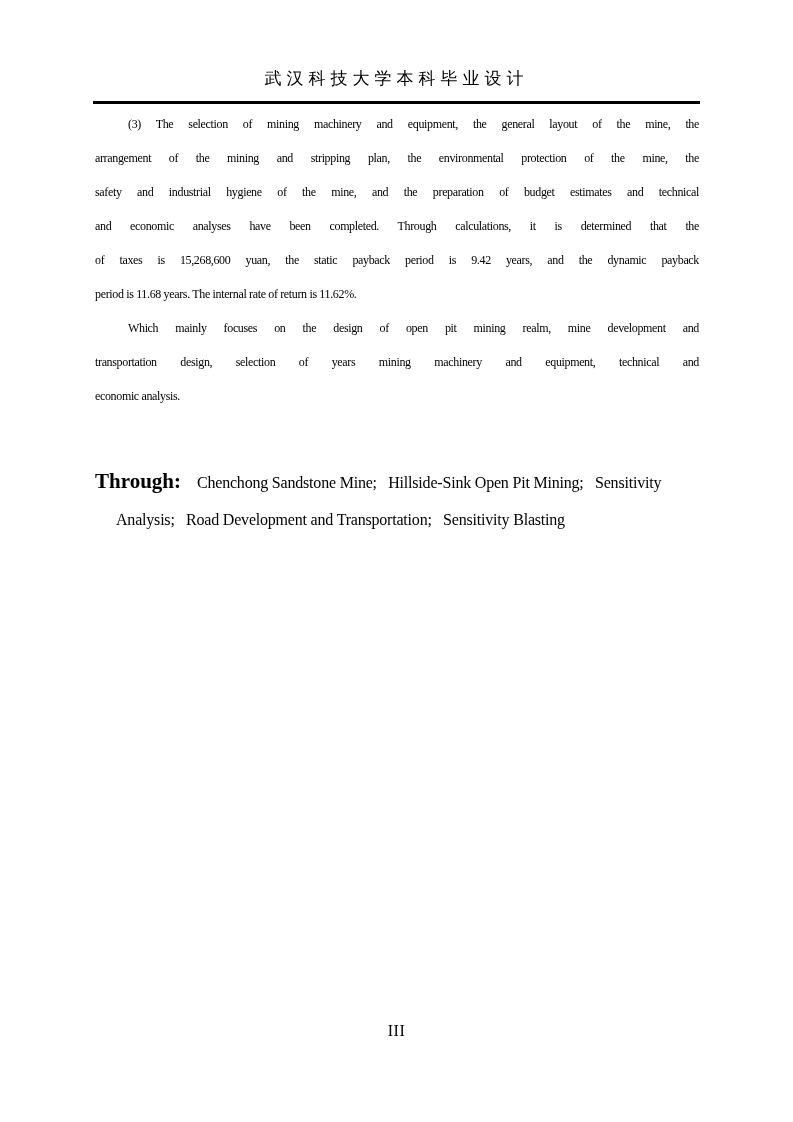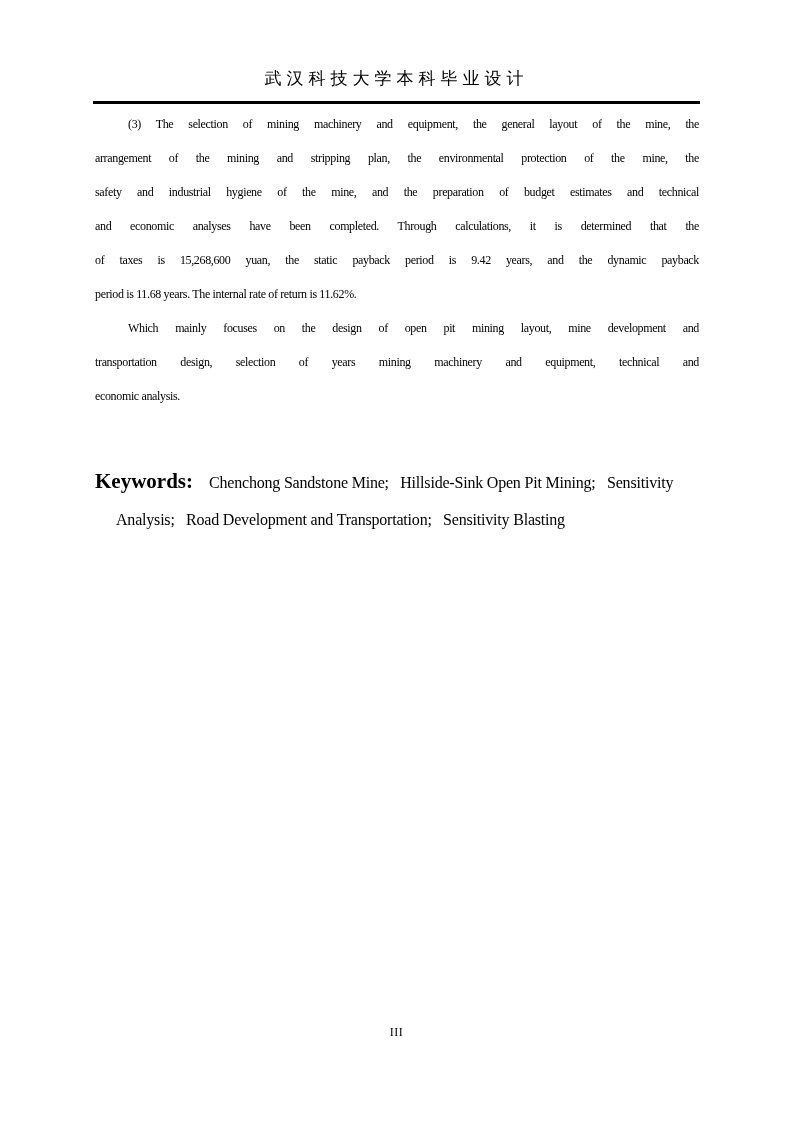--- a/index.html
+++ b/index.html
@@ -84,21 +84,21 @@
   }
   
   .page-footer {
     position: absolute;
     left: 0;
     right: 0;
     top: 1022px;
     text-align: center;
   }
   .page-number {
-    font-size: 12px;
+    font-size: 16px;
     letter-spacing: 0.5px;
   }
 </style>
 </head>
 <body>
 
 <div class="page">
 
   <header class="page-header">
     <div class="header-title">武汉科技大学本科毕业设计</div>
@@ -107,27 +107,27 @@
 
   <main class="content">
 
     <div id="paragraphs">
         <div class="para-line first-line">(3) The selection of mining machinery and equipment, the general layout of the mine, the</div>
         <div class="para-line">arrangement of the mining and stripping plan, the environmental protection of the mine, the</div>
         <div class="para-line">safety and industrial hygiene of the mine, and the preparation of budget estimates and technical</div>
         <div class="para-line">and economic analyses have been completed. Through calculations, it is determined that the</div>
         <div class="para-line">of taxes is 15,268,600 yuan, the static payback period is 9.42 years, and the dynamic payback</div>
         <div class="para-line last-line">period is 11.68 years. The internal rate of return is 11.62%.</div>
-        <div class="para-line first-line">Which mainly focuses on the design of open pit mining layout, mine development and</div>
+        <div class="para-line first-line">Which mainly focuses on the design of open pit mining realm, mine development and</div>
         <div class="para-line">transportation design, selection of years mining machinery and equipment, technical and</div>
         <div class="para-line last-line">economic analysis.</div>
       </div>
 
     <div class="keywords">
-      <div class="kw-line kw-line1"><span class="kw-label">Keywords:</span><span class="kw-text">Chenchong Sandstone Mine;   Hillside-Sink Open Pit Mining;   Sensitivity</span></div>
+      <div class="kw-line kw-line1"><span class="kw-label">Through:</span><span class="kw-text">Chenchong Sandstone Mine;   Hillside-Sink Open Pit Mining;   Sensitivity</span></div>
       <div class="kw-line kw-line2"><span class="kw-text">Analysis;   Road Development and Transportation;   Sensitivity Blasting</span></div>
     </div>
 
   </main>
 
   <footer class="page-footer">
     <span class="page-number">III</span>
   </footer>
 
 </div>

